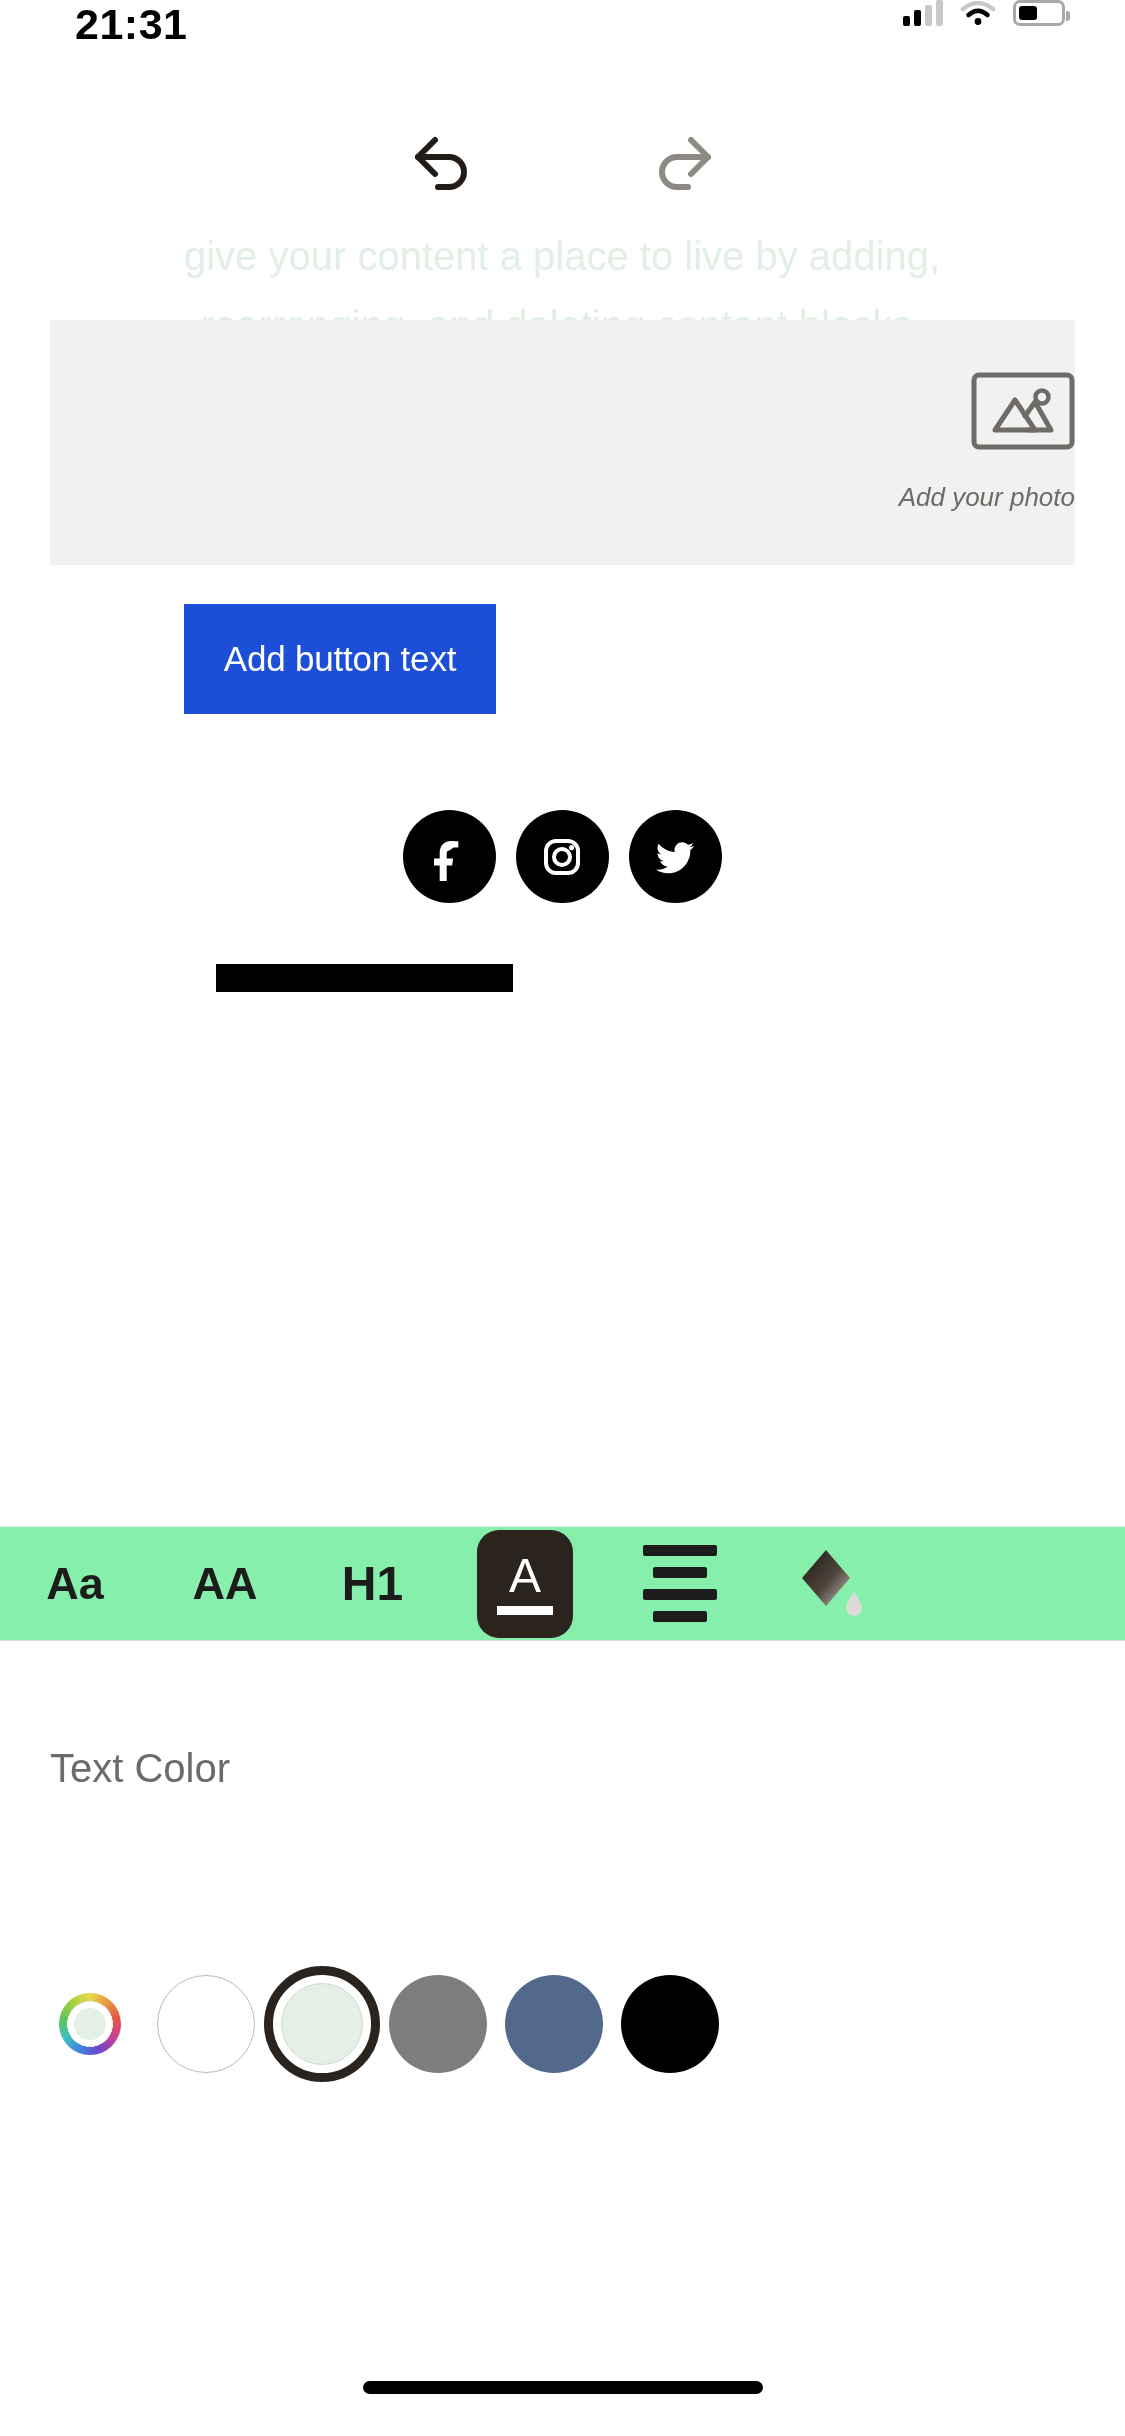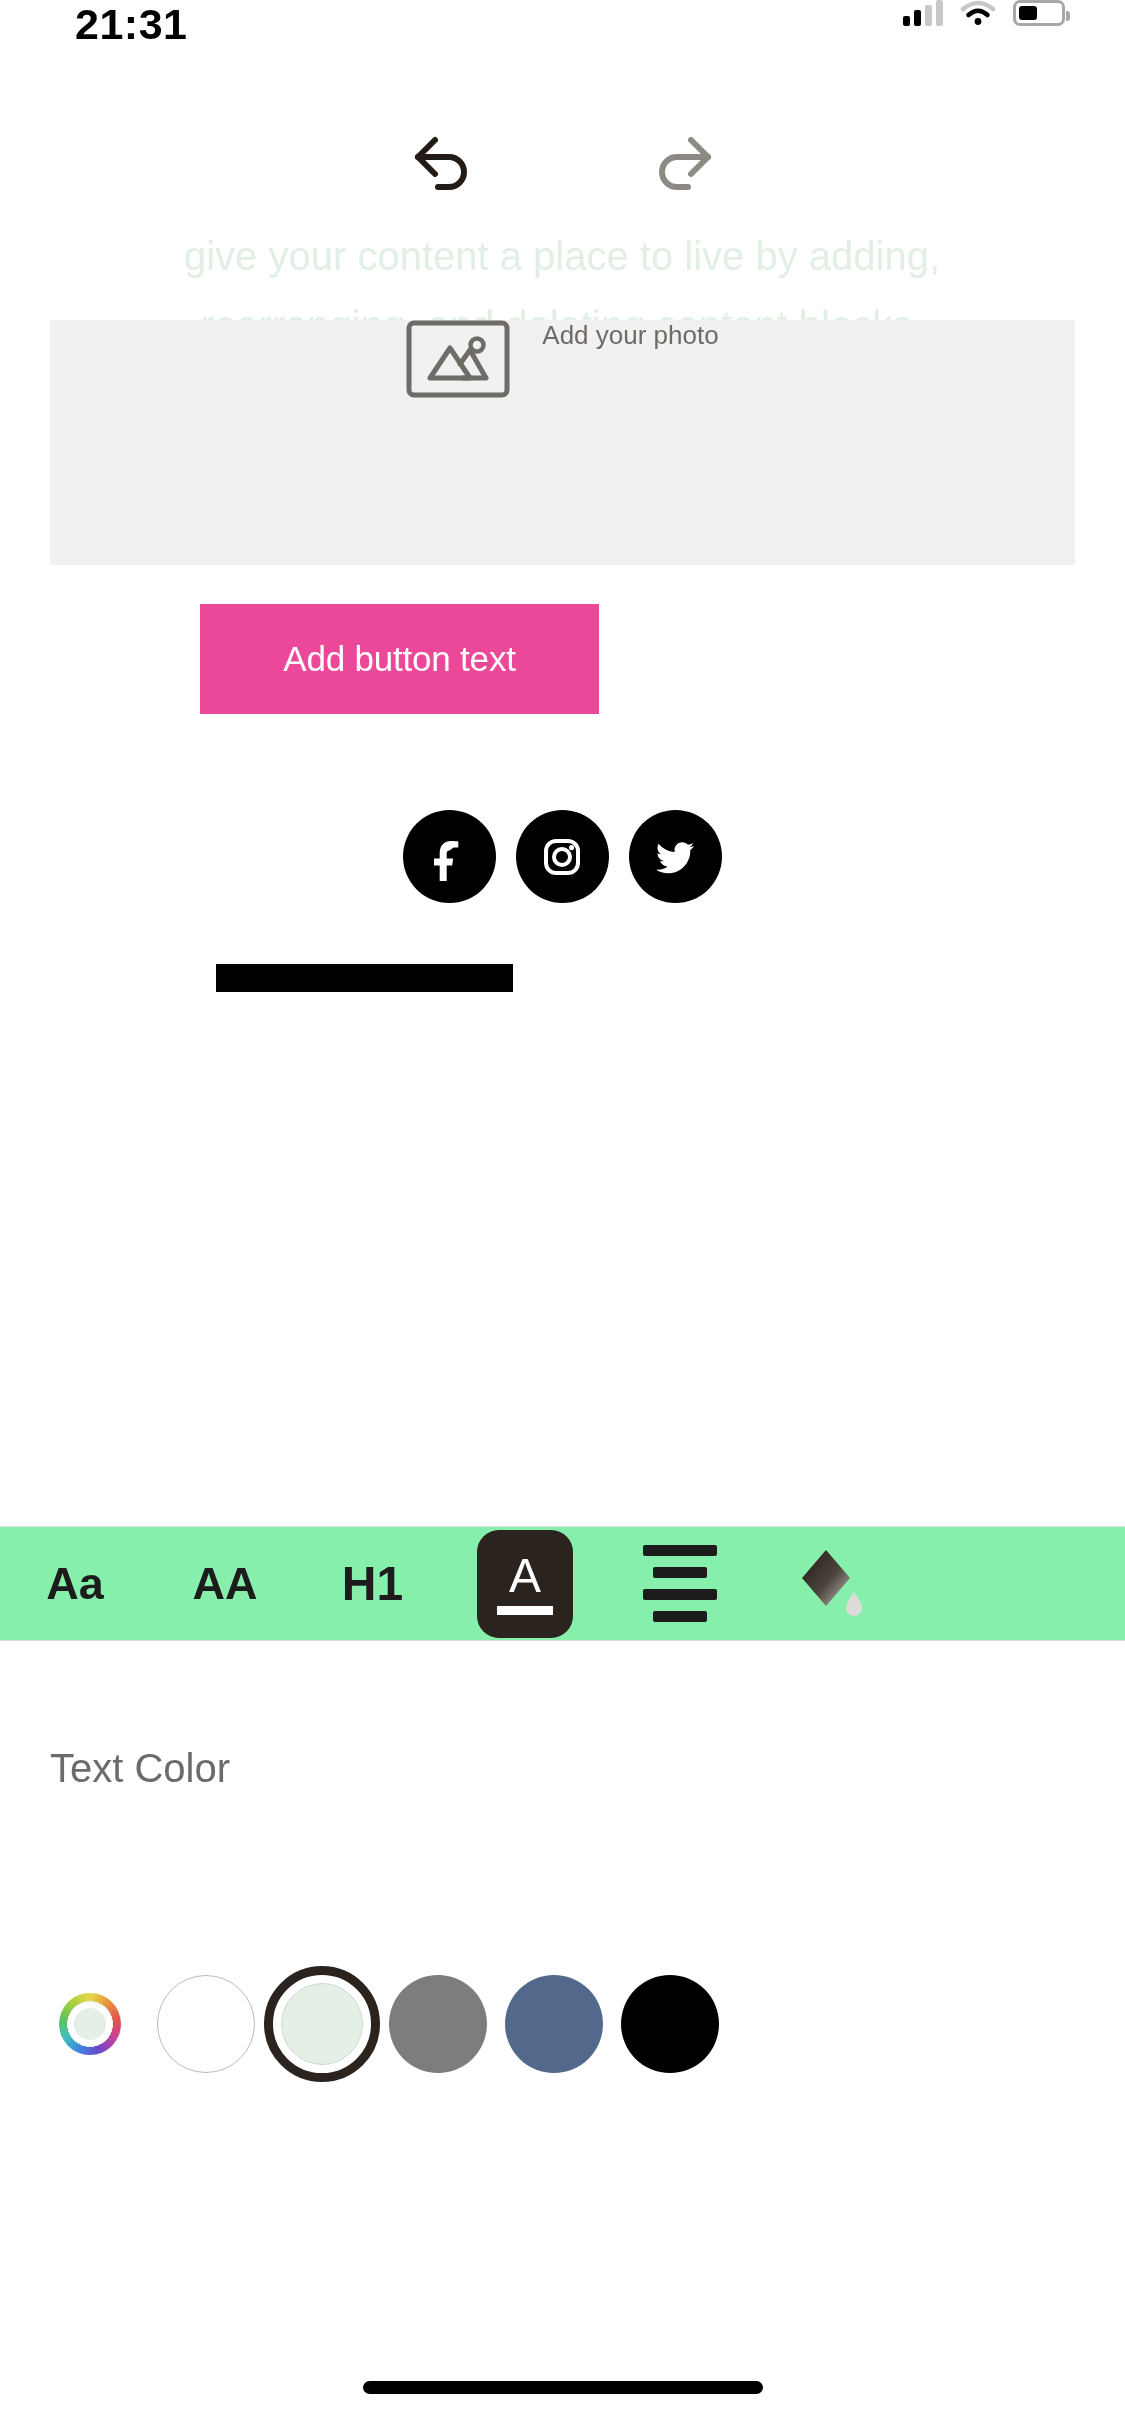--- a/index.html
+++ b/index.html
@@ -46,28 +46,28 @@
     position:absolute; top:0; left:22px; width:1080px; height:1343px;
     background:#ffffff;
   }
   .green-text{
     position:absolute; top:0; left:60px; width:960px;
     text-align:center; color:#e2efe4; font-size:40px; line-height:69px;
     font-weight:400; white-space:pre-line;
   }
   .photo-block{
     position:absolute; top:98px; left:28px; width:1025px; height:245px;
-    background:#f1f1f1; display:flex; flex-direction:row;
-    align-items:flex-start; justify-content:center; gap:32px;
+    background:#f1f1f1; display:flex; flex-direction:column;
+    align-items:flex-end; justify-content:center; gap:32px;font-style:italic;
   }
   .photo-icon{ width:104px; height:78px; }
   .photo-label{ font-size:26px; color:#6f6b66; }
   .cta-button{
-    position:absolute; top:382px; left:178px; width:399px; height:110px;
-    background:#ec4899; display:flex; align-items:center; justify-content:center;
+    position:absolute; top:382px; left:162px; width:312px; height:110px;
+    background:#1d4ed8; display:flex; align-items:center; justify-content:center;
   }
   .cta-button span{ color:#ffffff; font-size:35px; letter-spacing:-0.2px; }
   .social-row{
     position:absolute; top:588px; left:0; width:1080px;
     display:flex; align-items:center; justify-content:center; gap:20px;
   }
   .social{
     width:93px; height:93px; border-radius:50%; background:#000000;
     display:flex; align-items:center; justify-content:center;
   }

